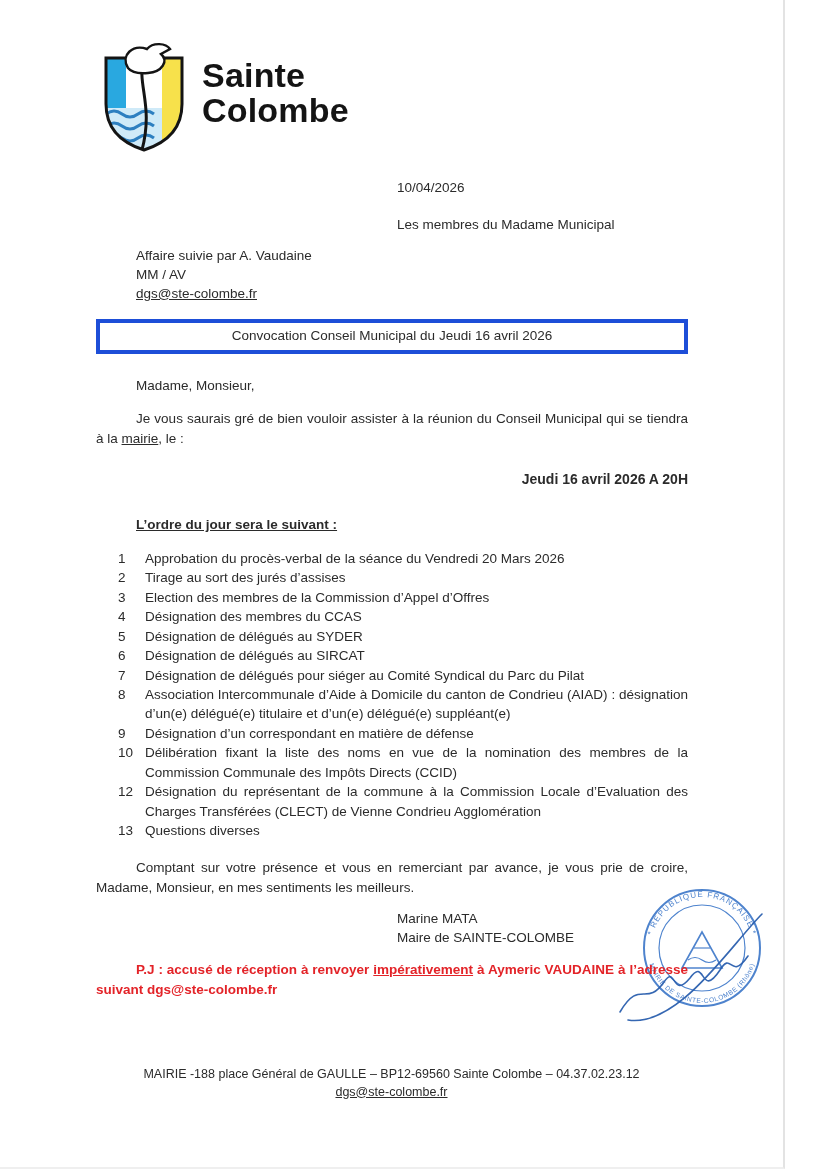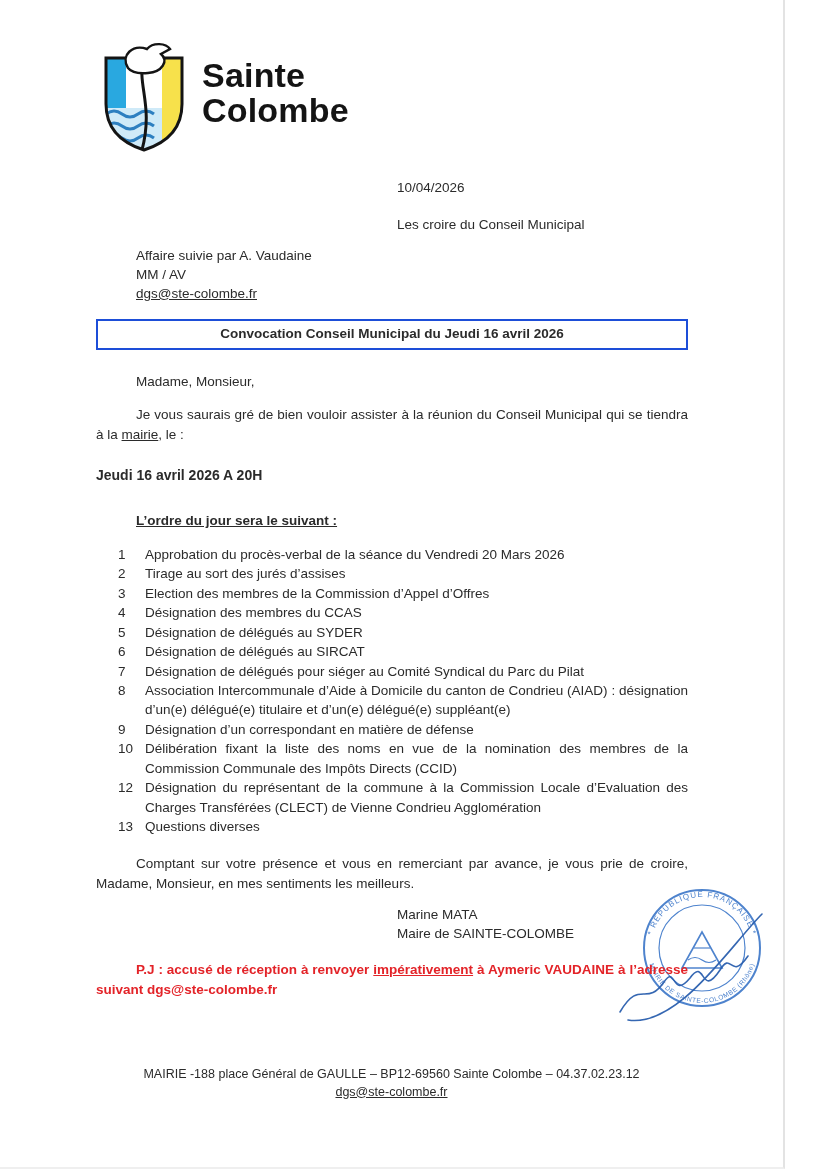--- a/index.html
+++ b/index.html
@@ -26,31 +26,31 @@
   .logo-name span { display:block; }
 
   .date-block { margin-left:301px; margin-top:24px; }
   .recipient { margin-top:18px; }
 
   .sender { margin-left:40px; margin-top:12px; line-height:1.4; }
   .email-link { color:inherit; text-decoration:underline; cursor:pointer; }
 
   .title-box {
     margin-top:15px;
-    border:2px solid #1d4ed8;
-    text-align:center; font-weight:bold;
+    border:4px solid #1d4ed8;
+    text-align:center; font-weight:normal;
     padding:3px 4px 5px;
   }
 
   .salutation { margin-top:22px; margin-left:40px; }
 
   .para { margin-top:14px; text-indent:40px; text-align:justify; }
   .u { text-decoration:underline; }
 
-  .meeting { margin-top:21px; text-align:left; font-weight:bold; font-size:14px; }
+  .meeting { margin-top:21px; text-align:right; font-weight:bold; font-size:14px; }
 
   .agenda-heading { margin-top:26px; margin-left:40px; font-weight:bold; text-decoration:underline; }
 
   .agenda { margin-top:14px; }
   .agenda-row { display:flex; }
   .agenda-num { flex:0 0 27px; margin-left:22px; }
   .agenda-text { flex:1; text-align:justify; }
 
   .closing { margin-top:18px; }
 
@@ -97,21 +97,21 @@
         <path d="M30,26 C22,13 35,2 49,7 C55,0 68,1 72,7 L63,12 C71,19 64,30 50,31 C40,32 34,31 30,26 Z" fill="#ffffff" stroke="#141414" stroke-width="2.4"></path>
       </svg>
       <div class="logo-name">
         <span>Sainte</span>
         <span>Colombe</span>
       </div>
     </div>
 
     <div class="date-block">
       <div>10/04/2026</div>
-      <div class="recipient">Les croire du Conseil Municipal</div>
+      <div class="recipient">Les membres du Madame Municipal</div>
     </div>
 
     <div class="sender">
       <div>Affaire suivie par A. Vaudaine</div>
       <div>MM / AV</div>
       <div><span class="email-link">dgs@ste-colombe.fr</span></div>
     </div>
 
     <div class="title-box">
       <span>Convocation Conseil Municipal du Jeudi 16 avril 2026</span>

